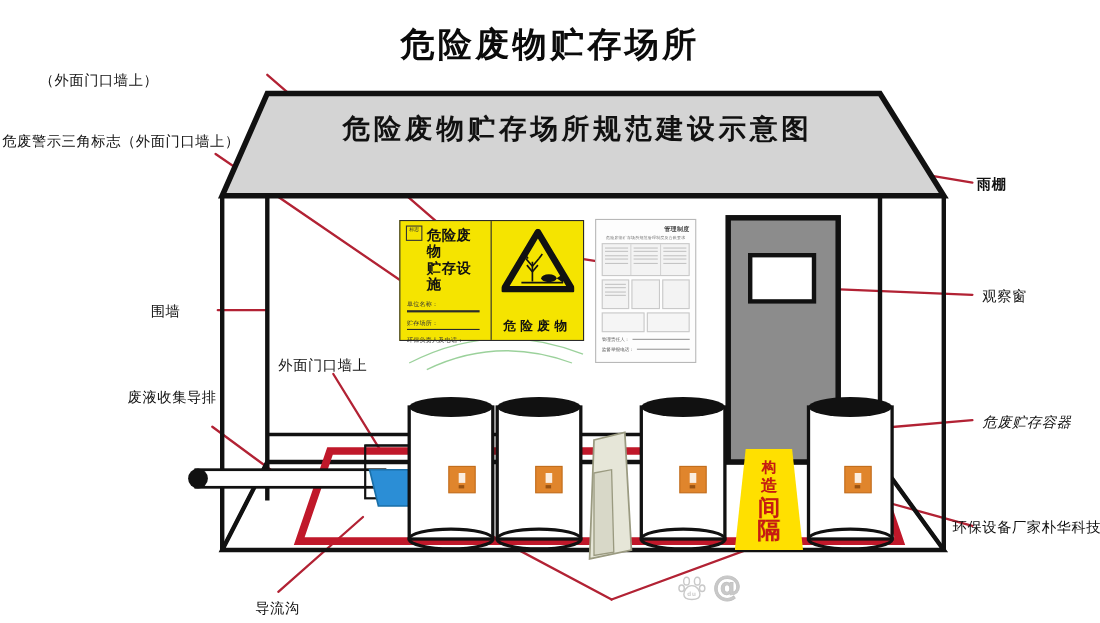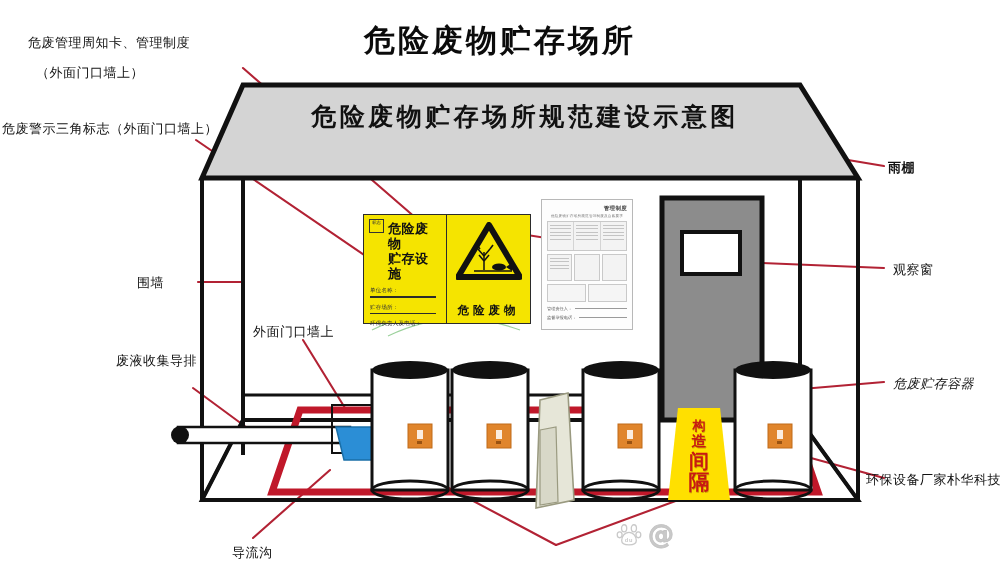--- a/index.html
+++ b/index.html
@@ -41,21 +41,21 @@
     text-align: center;
     font-size: 25px;
     font-weight: 700;
     letter-spacing: 3.5px;
     color: #111;
     font-family: "DejaVu Sans", "Liberation Sans", sans-serif;
   }
 
   
   #hazard-sign {
-    position: absolute; left: 363px; top: 214px;
+    position: absolute; left: 363px; top: 200px;
     width: 168px; height: 110px;
     background: #f5e400; border: 1.5px solid #2b2b2b;
     display: flex;
     justify-content: center;
   }
   #hazard-left {
     width: 50%; height: 100%;
     border-right: 1.5px solid #2b2b2b;
     padding: 5px 6px 4px 6px; position: relative;
   }
@@ -359,21 +359,20 @@
     </div>
   </div>
 
   <div id="barrier-sign">
     <span class="bar-ch" id="bar-ch0">构</span>
     <span class="bar-ch" id="bar-ch1">造</span>
     <span class="bar-ch" id="bar-ch2">间</span>
     <span class="bar-ch" id="bar-ch3">隔</span>
   </div>
 
-  <div class="lbl lbl-md" style="left:28px; top:34px;">危废管理周知卡、管理制度</div>
   <div class="lbl lbl-md" style="left:36px; top:64px;">（外面门口墙上）</div>
   <div class="lbl lbl-md" style="left:2px; top:120px;">危废警示三角标志（外面门口墙上）</div>
   <div class="lbl lbl-md" style="left:137px; top:274px;">围墙</div>
   <div class="lbl lbl-md" style="left:116px; top:352px;">废液收集导排</div>
   <div class="lbl lbl-md" style="left:253px; top:323px;">外面门口墙上</div>
   <div class="lbl lbl-md" style="left:232px; top:544px;">导流沟</div>
   <div class="lbl lbl-md" style="left:888px; top:159px;font-weight:bold;">雨棚</div>
   <div class="lbl lbl-md" style="left:893px; top:261px;">观察窗</div>
   <div class="lbl lbl-md" style="left:893px; top:375px;font-style:italic;">危废贮存容器</div>
   <div class="lbl lbl-md" style="left:866px; top:471px;">环保设备厂家朴华科技</div>

